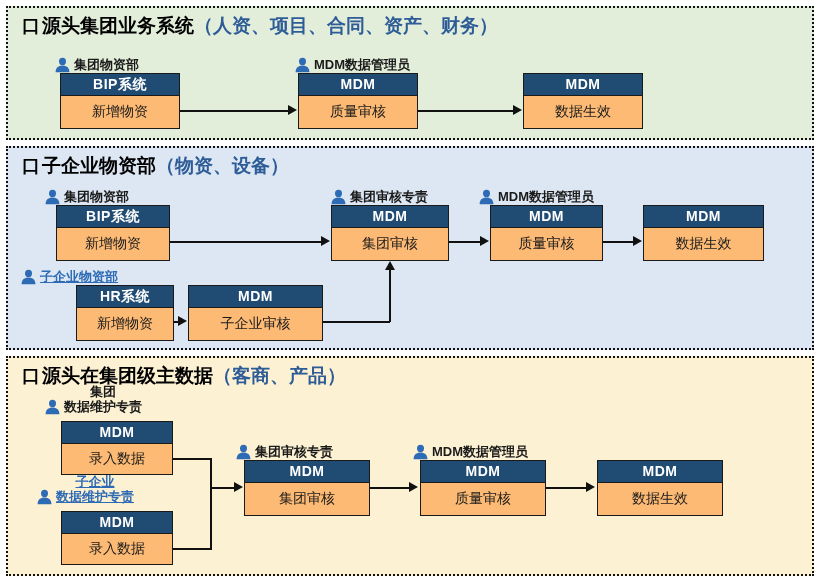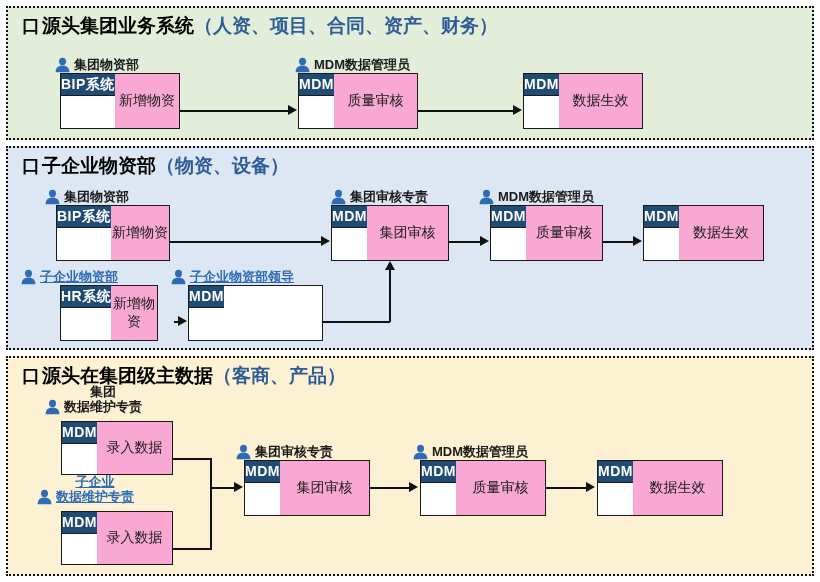--- a/index.html
+++ b/index.html
@@ -91,35 +91,36 @@
     line-height: 1.12;
   }
 
   
   .pbox {
     position: absolute;
     border: 1.6px solid #1a1a1a;
     box-sizing: border-box;
     background: #FFFFFF;
     display: flex;
+    flex-direction: column;
   }
   .pbox .phead {
     background: #204B73;
     color: #FFFFFF;
     font-size: 14px;
     font-weight: bold;
     letter-spacing: 0.5px;
     text-align: center;
     line-height: 21px;
     height: 21px;
     border-bottom: 1.4px solid #1a1a1a;
   }
   .pbox .pbody {
     flex: 1;
-    background: #f9a8d4;
+    background: #fdba74;
     color: #1a1a1a;
     font-size: 14px;
     text-align: center;
     display: flex;
     align-items: center;
     justify-content: center;
   }
   .hline {
     position: absolute;
     height: 0;
@@ -257,37 +258,29 @@
     <div class="role" style="left:12px; top:120px;">
       <span class="person">
         <svg viewBox="0 0 17 16" width="17" height="16" aria-hidden="true">
           <ellipse cx="8.5" cy="4.4" rx="3.5" ry="3.6" fill="#2E6BB5"></ellipse>
           <path d="M1.6 15.2 C1.6 10.6 4.6 8.6 8.5 8.6 C12.4 8.6 15.4 10.6 15.4 15.2 Z" fill="#2E6BB5"></path>
         </svg>
       </span>
       <span class="rtext blue">子企业物资部</span>
     </div>
 
-    <div class="role" style="left:162px; top:120px;">
-      <span class="person">
-        <svg viewBox="0 0 17 16" width="17" height="16" aria-hidden="true">
-          <ellipse cx="8.5" cy="4.4" rx="3.5" ry="3.6" fill="#2E6BB5"></ellipse>
-          <path d="M1.6 15.2 C1.6 10.6 4.6 8.6 8.5 8.6 C12.4 8.6 15.4 10.6 15.4 15.2 Z" fill="#2E6BB5"></path>
-        </svg>
-      </span>
-      <span class="rtext blue">子企业物资部领导</span>
-    </div>
-
-    <div class="pbox" style="left:52px; top:137px; width:98px; height:56px;">
+
+    <div class="pbox" style="left:68px; top:137px; width:98px; height:56px;">
       <div class="phead">HR系统</div>
       <div class="pbody">新增物资</div>
     </div>
 
     <div class="pbox" style="left:180px; top:137px; width:135px; height:56px;">
       <div class="phead">MDM</div>
+      <div class="pbody">子企业审核</div>
     </div>
 
     <div class="hline" style="left:162px; top:93px; width:152px;"></div>
     <div class="arrow-r" style="left:313px; top:88px;"></div>
 
     <div class="hline" style="left:441px; top:93px; width:32px;"></div>
     <div class="arrow-r" style="left:472px; top:88px;"></div>
 
     <div class="hline" style="left:595px; top:93px; width:31px;"></div>
     <div class="arrow-r" style="left:625px; top:88px;"></div>

